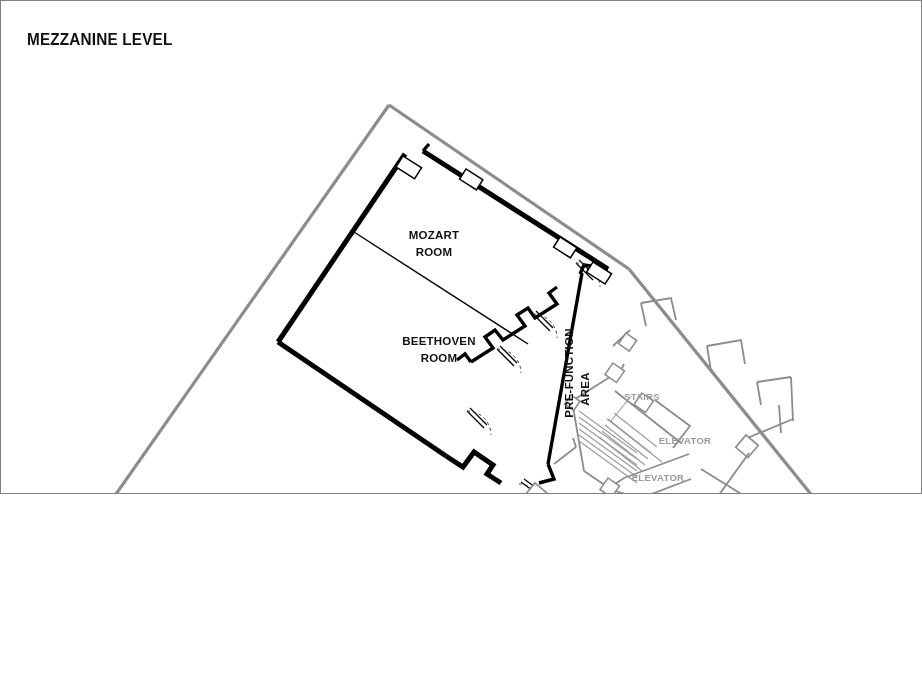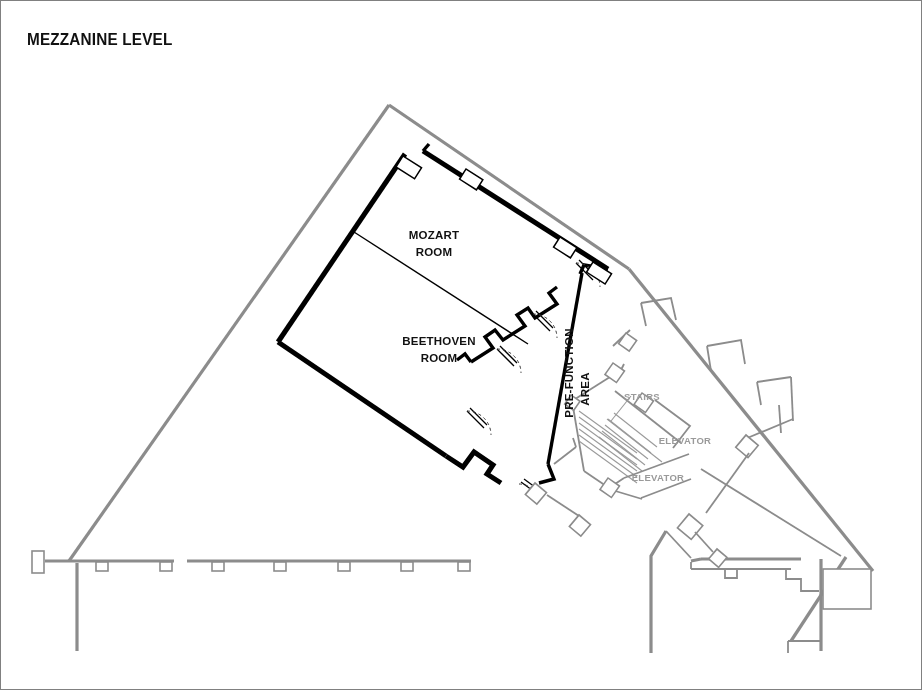--- a/index.html
+++ b/index.html
@@ -6,21 +6,21 @@
     margin: 0;
     padding: 0;
     background: #ffffff;
   }
   body {
     font-family: "Liberation Sans", sans-serif;
   }
   #page {
     position: relative;
     width: 922px;
-    height: 690px;
+    height: 494px;
     background: #ffffff;
     border: 1px solid #808080;
     box-sizing: border-box;
     overflow: hidden;
   }
   #plan-title {
     position: absolute;
     left: 26px;
     top: 29px;
     font-family: "Liberation Sans", sans-serif;

